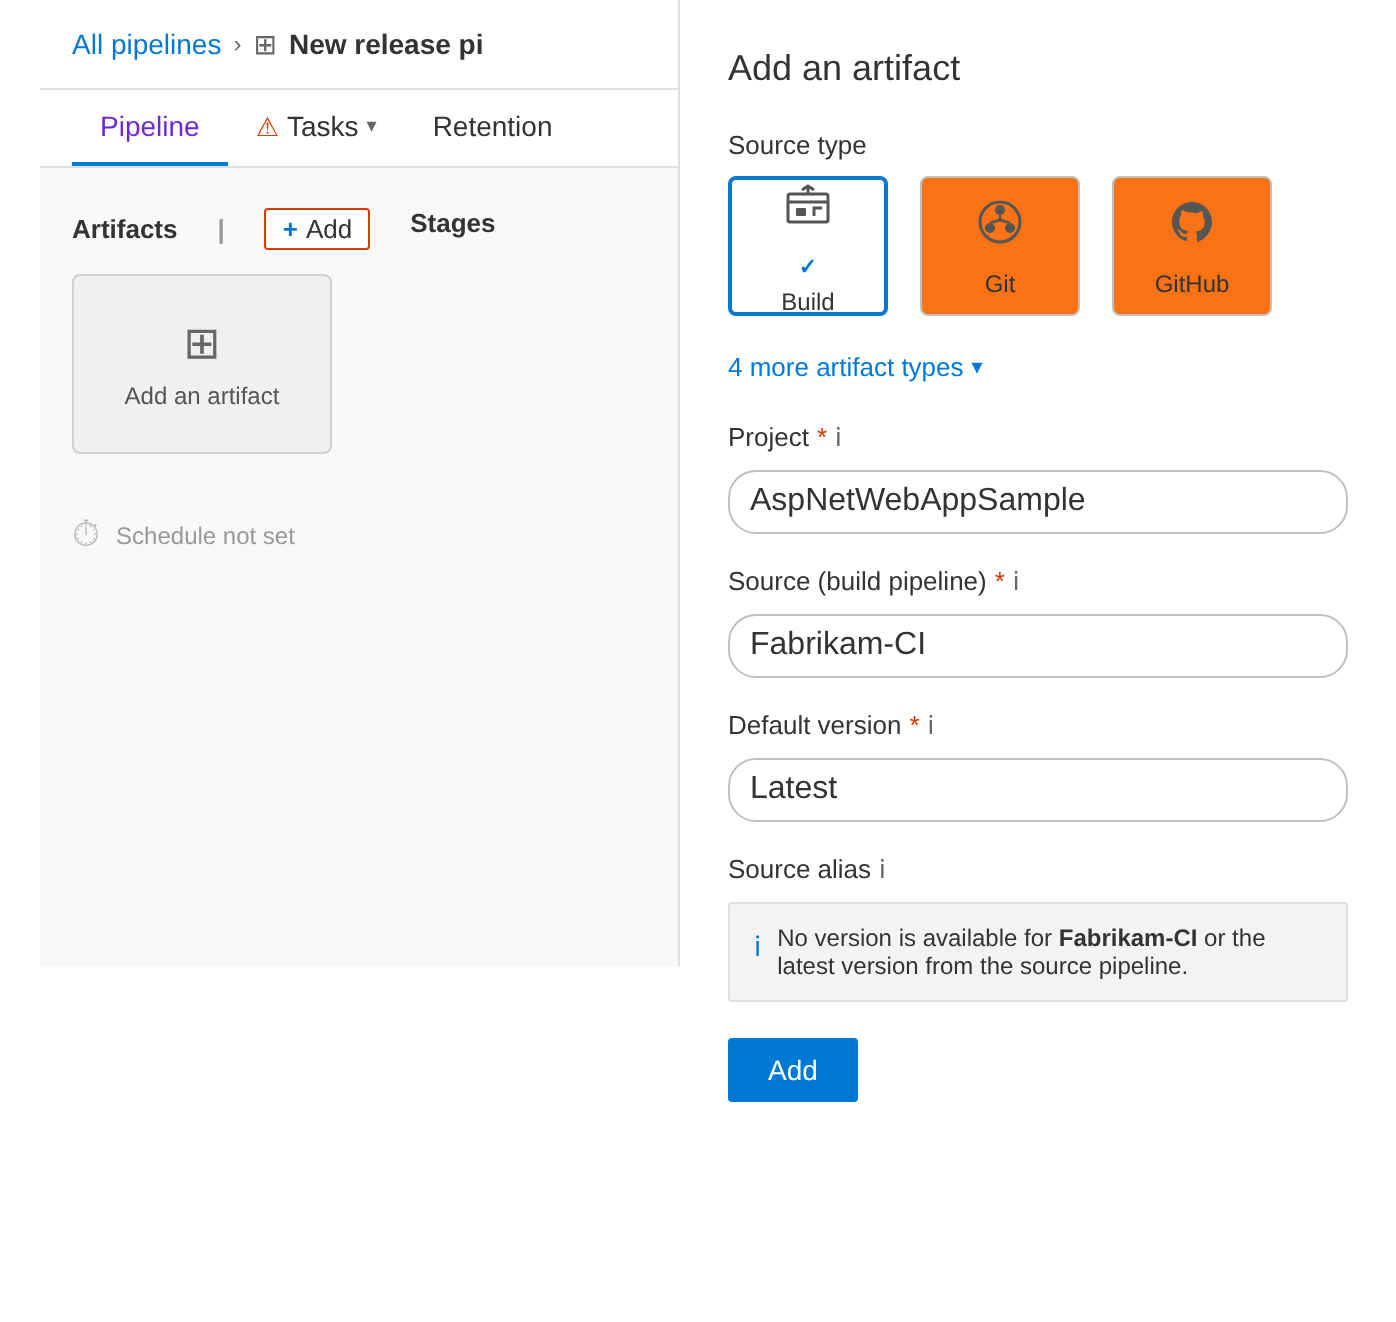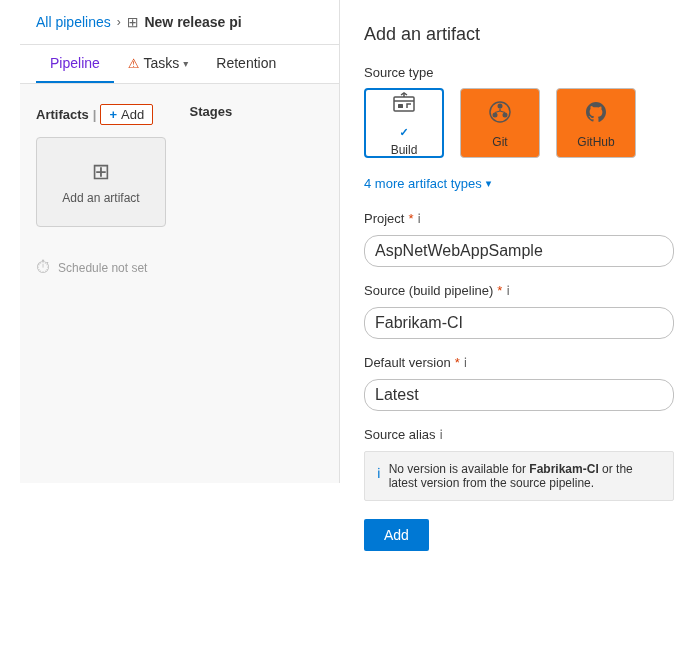--- a/index.html
+++ b/index.html
@@ -87,21 +87,21 @@
     .stages-section {
       flex: 1;
     }
     .section-header {
       font-size: 13px;
       font-weight: 600;
       color: #333;
       margin-bottom: 12px;
       display: flex;
       align-items: center;
-      gap: 0;
+      gap: 16px;
     }
     .add-btn {
       display: flex;
       align-items: center;
       gap: 4px;
       border: 1px solid #d83b01;
       border-radius: 2px;
       padding: 2px 8px;
       font-size: 13px;
       color: #333;

